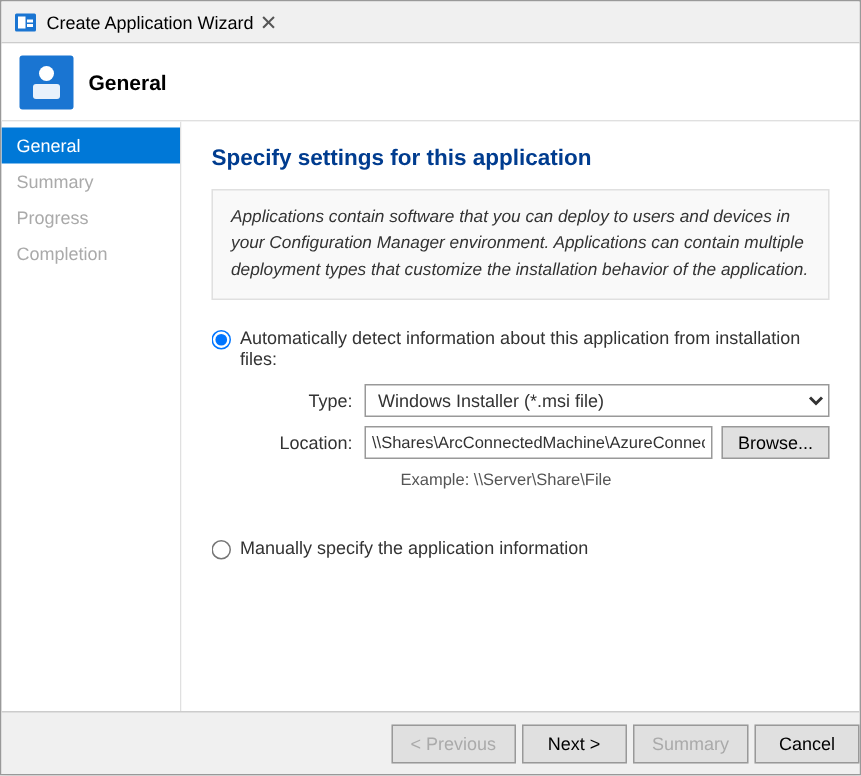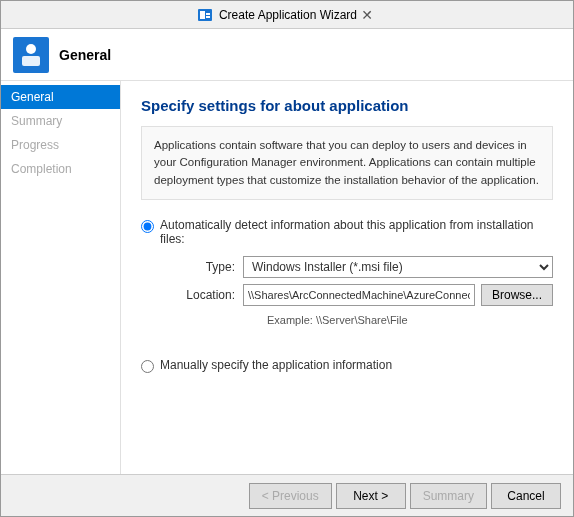--- a/index.html
+++ b/index.html
@@ -21,21 +21,21 @@
       border: 1px solid #999;
       display: flex;
       flex-direction: column;
       box-shadow: 2px 2px 8px rgba(0,0,0,0.3);
     }
     .title-bar {
       background: #f0f0f0;
       border-bottom: 1px solid #ccc;
       display: flex;
       align-items: center;
-      justify-content: center;
+      justify-content: flex-start;
       padding: 4px 8px;
       height: 28px;
     }
     .title-bar-left {
       display: flex;
       align-items: center;
       gap: 6px;
     }
     .title-icon {
       width: 16px;
@@ -116,20 +116,21 @@
       margin-bottom: 12px;
     }
     .description-box {
       background: #f9f9f9;
       border: 1px solid #e0e0e0;
       padding: 10px 12px;
       font-size: 11.5px;
       color: #333;
       margin-bottom: 18px;
       line-height: 1.5;
+      font-style: italic;
     }
     .radio-section {
       margin-bottom: 30px;
     }
     .radio-row {
       display: flex;
       align-items: flex-start;
       gap: 6px;
       margin-bottom: 10px;
     }
@@ -190,21 +191,21 @@
       color: #555;
       margin-left: 24px;
       margin-top: 2px;
       grid-column: 2;
     }
     .manual-radio-row {
       margin-top: 32px;
     }
     .footer {
       border-top: 1px solid #ccc;
-      padding: 8px 12px;
+      padding: 8px 0;
       background: #f0f0f0;
       display: flex;
       justify-content: flex-end;
       align-items: center;
       gap: 4px;
       height: 42px;
     }
     .footer-btn {
       height: 26px;
       min-width: 70px;
@@ -262,21 +263,21 @@
       </div>
       <div class="sidebar-item disabled">
         <span>Progress</span>
       </div>
       <div class="sidebar-item disabled">
         <span>Completion</span>
       </div>
     </div>
 
     <div class="content">
-      <div class="content-title">Specify settings for about application</div>
+      <div class="content-title">Specify settings for this application</div>
 
       <div class="description-box">Applications contain software that you can deploy to users and devices in your Configuration Manager environment. Applications can contain multiple deployment types that customize the installation behavior of the application.</div>
 
       <div class="radio-section">
         <div class="radio-row">
           <input type="radio" name="detect" checked="" id="auto" style="">
           <label class="radio-label" for="auto">Automatically detect information about this application from installation files:</label>
         </div>
 
         <div class="field-grid">

